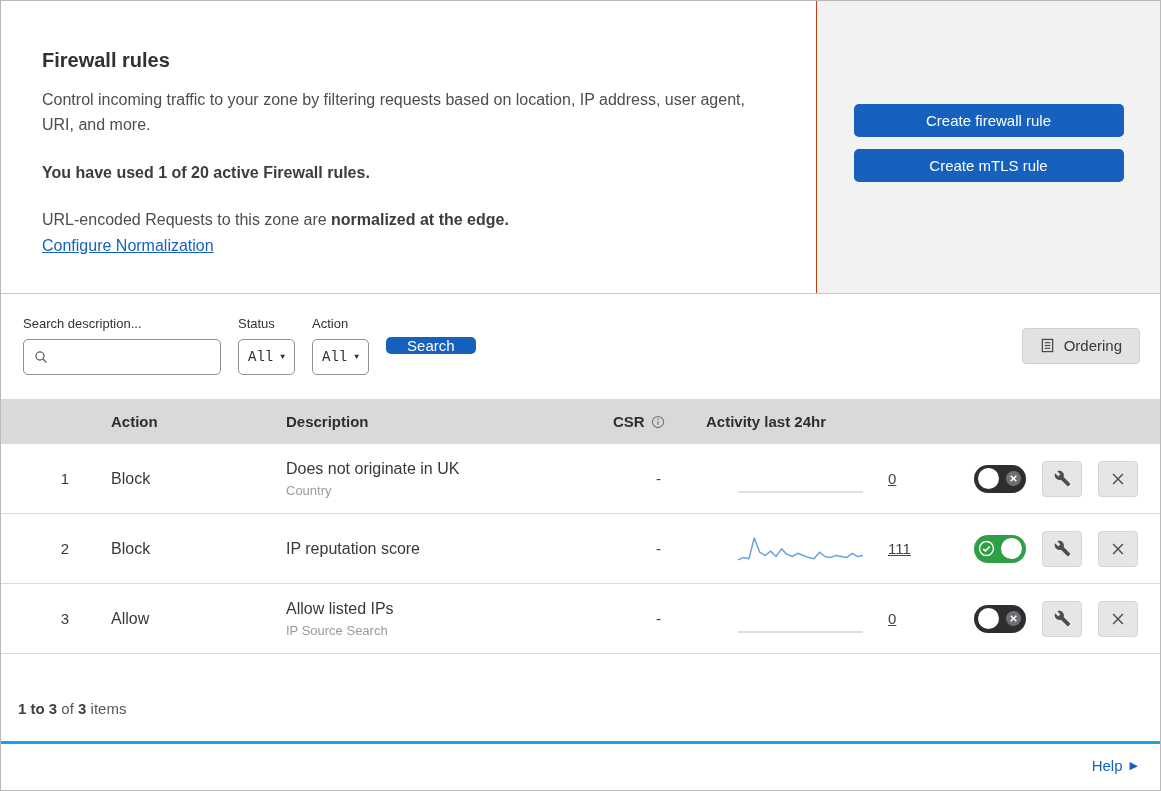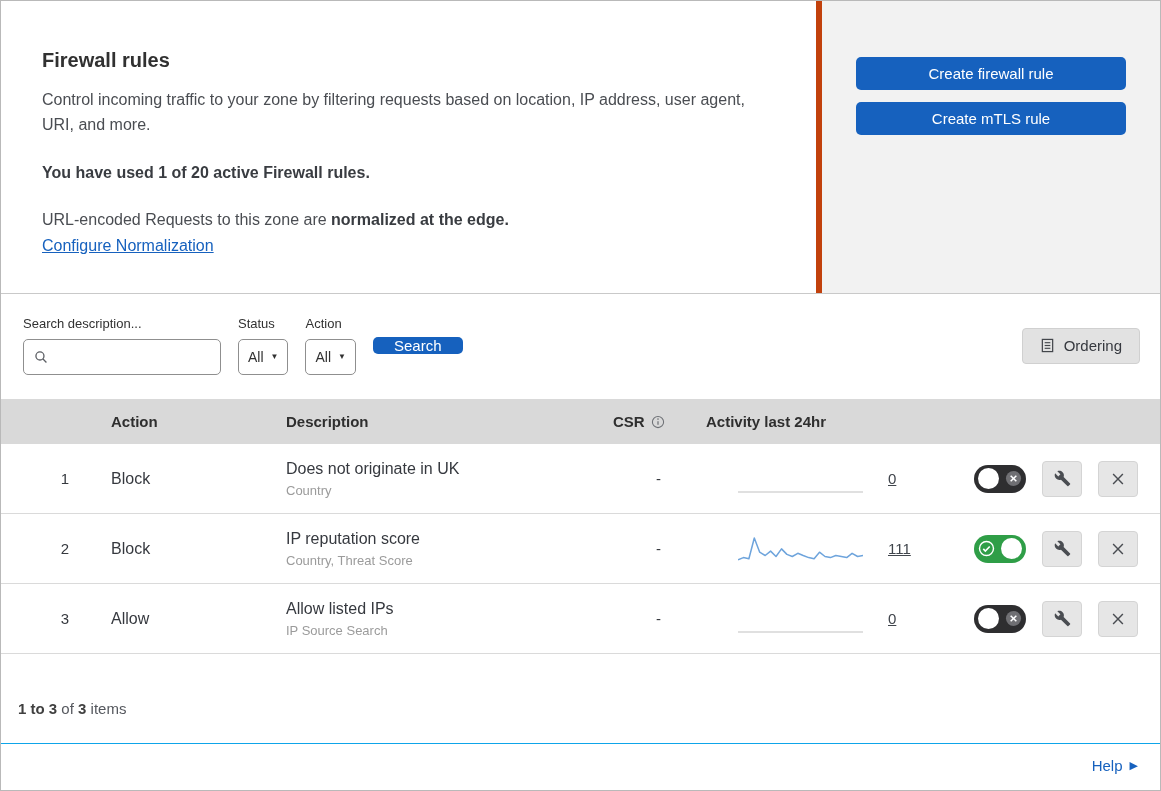--- a/index.html
+++ b/index.html
@@ -9,30 +9,30 @@
 
   
   .top { display: flex; height: 293px; border-bottom: 1px solid #c9c9c9; flex: none; }
   .intro { flex: 1; padding: 48px 40px 0 41px; background: #fff; }
   .page-title { font-size: 20px; font-weight: 700; color: #313131; margin-bottom: 16px; }
   .desc { font-size: 16px; line-height: 1.55; color: #4a4d52; max-width: 730px; margin-bottom: 26px; margin-top: 15px; }
   .usage { font-size: 16px; font-weight: 700; color: #393c41; margin-bottom: 29px; }
   .norm { font-size: 16px; color: #4a4d52; margin-bottom: 8px; }
   .norm strong { color: #393c41; }
   .link { font-size: 16px; color: #1661be; text-decoration: underline; cursor: pointer; text-align: center; }
-  .actions { width: 344px; flex: none; background: #f2f2f2; border-left: 6px solid #c2410c; padding-top: 56px; display: flex; flex-direction: column; align-items: center; gap: 12px; }
+  .actions { width: 344px; flex: none; background: #f2f2f2; border-left: 1px solid #c2410c; padding-top: 103px; display: flex; flex-direction: column; align-items: center; gap: 12px; }
   .btn-primary { width: 270px; height: 33px; background: #1661be; color: #fff; border: none; border-radius: 5px; font-size: 15px; font-family: inherit; cursor: pointer; }
 
   
   .filters { display: flex; align-items: center; padding: 22px 20px 24px 22px; gap: 17px; flex: none; }
   .fgroup { display: flex; flex-direction: column; gap: 8px; }
   .flabel { font-size: 13px; color: #313131; }
   .search-box { width: 198px; height: 36px; border: 1px solid #8f8f8f; border-radius: 5px; display: flex; align-items: center; padding: 0 10px; gap: 7px; background: #fff; }
   .search-box input { border: none; outline: none; flex: 1; min-width: 0; font-size: 14px; font-family: inherit; color: #313131; }
-  .select { height: 36px; border: 1px solid #8f8f8f; border-radius: 5px; background: #fff; display: flex; align-items: center; gap: 7px; padding: 0 9px; font-size: 14px; color: #313131; cursor: pointer; font-family: Liberation Sans, sans-serif; }
+  .select { height: 36px; border: 1px solid #8f8f8f; border-radius: 5px; background: #fff; display: flex; align-items: center; gap: 7px; padding: 0 9px; font-size: 14px; color: #313131; cursor: pointer; font-family: Liberation Mono, monospace; }
   .caret { font-size: 8px; color: #313131; line-height: 1; }
   .btn-search { height: 17px; padding: 0 21px; background: #1661be; color: #fff; border: none; border-radius: 5px; font-size: 15px; font-family: inherit; cursor: pointer; margin-bottom: 1px; }
   .spacer { flex: 1; }
   .btn-ordering { height: 36px; padding: 0 17px; background: #e2e2e2; border: 1px solid #d0d0d0; border-radius: 4px; display: flex; align-items: center; gap: 9px; font-size: 15px; color: #36393f; cursor: pointer; font-family: inherit; }
 
   
   .grid { display: grid; grid-template-columns: 95px 175px 330px 95px 255px 1fr; align-items: center; }
   .thead { background: #d9d9d9; height: 45px; font-size: 15px; font-weight: 700; color: #2f2f2f; flex: none; }
   .trow { height: 70px; border-bottom: 1px solid #dadada; flex: none; background: #fff; }
   .idx { text-align: right; padding-right: 27px; font-size: 15px; color: #36393f; }
@@ -55,21 +55,21 @@
   .toggle.on  { background: #2f9e47; }
   .knob { width: 21px; height: 21px; border-radius: 50%; background: #fff; flex: none; }
   .t-ic { width: 17px; height: 17px; display: flex; align-items: center; justify-content: center; flex: none; }
 
   .icon-btn { width: 40px; height: 36px; background: #e6e6e6; border: 1px solid #d4d4d4; border-radius: 4px; display: flex; align-items: center; justify-content: center; cursor: pointer; }
   .icon-btn span { display: flex; }
 
   
   .items-row { padding: 46px 18px 20px 17px; font-size: 15px; color: #55585e; flex: none; }
   .items-row strong { color: #404040; }
-  .help-row { border-top: 1px solid #0ea5e9; padding: 13px 22px 15px; text-align: right; margin-top: auto; flex: none; }
+  .help-row { border-top: 3px solid #0ea5e9; padding: 13px 22px 15px; text-align: right; margin-top: auto; flex: none; }
   .help-link { color: #1661be; font-size: 15px; cursor: pointer; text-decoration: none; display: inline-flex; align-items: center; gap: 7px; }
   .help-arrow { font-size: 11px; line-height: 1; }
 </style>
 </head>
 <body>
 
 <div class="page">
 
   <section class="top">
     <div class="intro">
@@ -189,21 +189,20 @@
           </span>
       </button>
     </div>
   </div>
 
   <div class="grid trow">
     <div class="idx">2</div>
     <div class="c-action cell-action">Block</div>
     <div class="c-desc">
       <div class="desc-main">IP reputation score</div>
-      <div class="desc-sub">Country, Threat Score</div>
     </div>
     <div class="dash-cell">-</div>
     <div class="activity-cell">
       <span class="spark">
           <svg width="125" height="34" viewBox="0 0 125 34">
             <polyline points="0.0,27.8 5.4,25.6 10.9,26.7 16.3,6.0 21.7,20.2 27.2,23.5 32.6,19.1 38.0,24.5 43.5,16.9 48.9,22.4 54.3,24.5 59.8,21.3 65.2,23.5 70.7,25.6 76.1,26.7 81.5,20.2 87.0,24.5 92.4,25.6 97.8,23.5 103.3,24.5 108.7,25.6 114.1,21.3 119.6,24.5 125.0,23.5" fill="none" stroke="#6ea4dc" stroke-width="1.5" stroke-linejoin="round"></polyline>
           </svg>
         </span>
       <a class="activity-num">111</a>
     </div>

